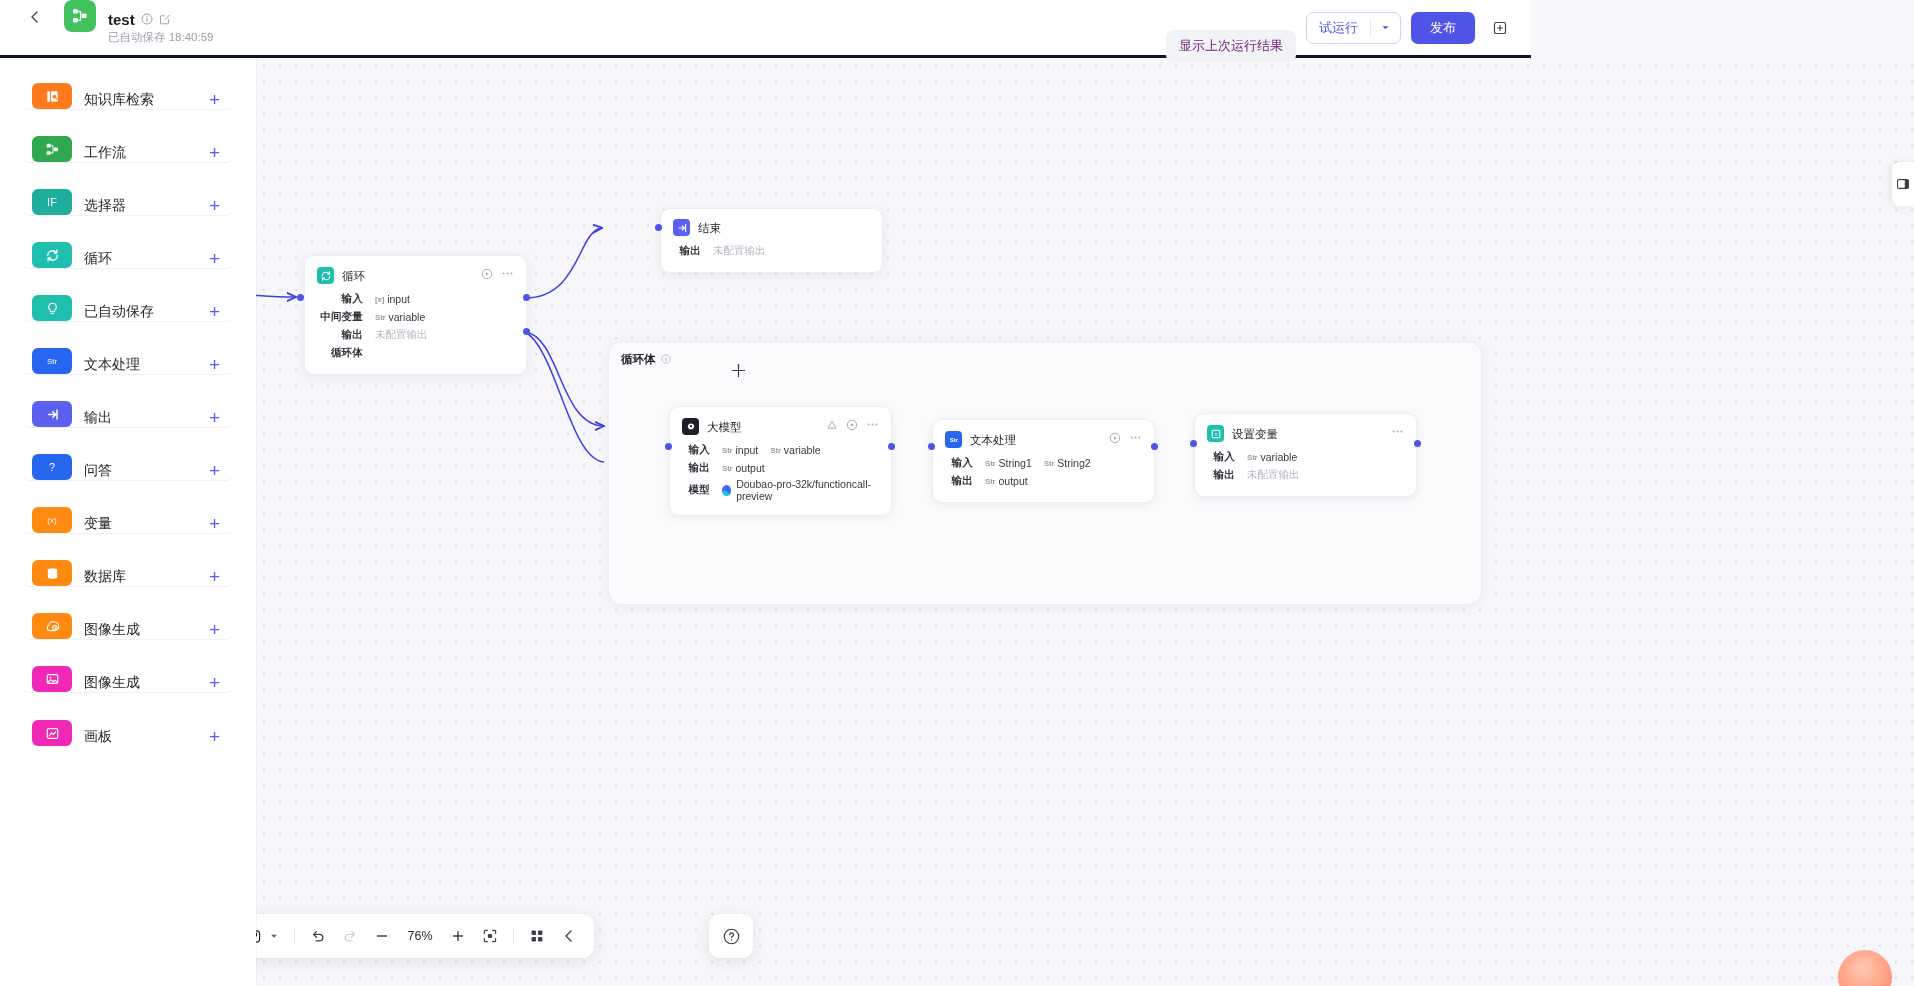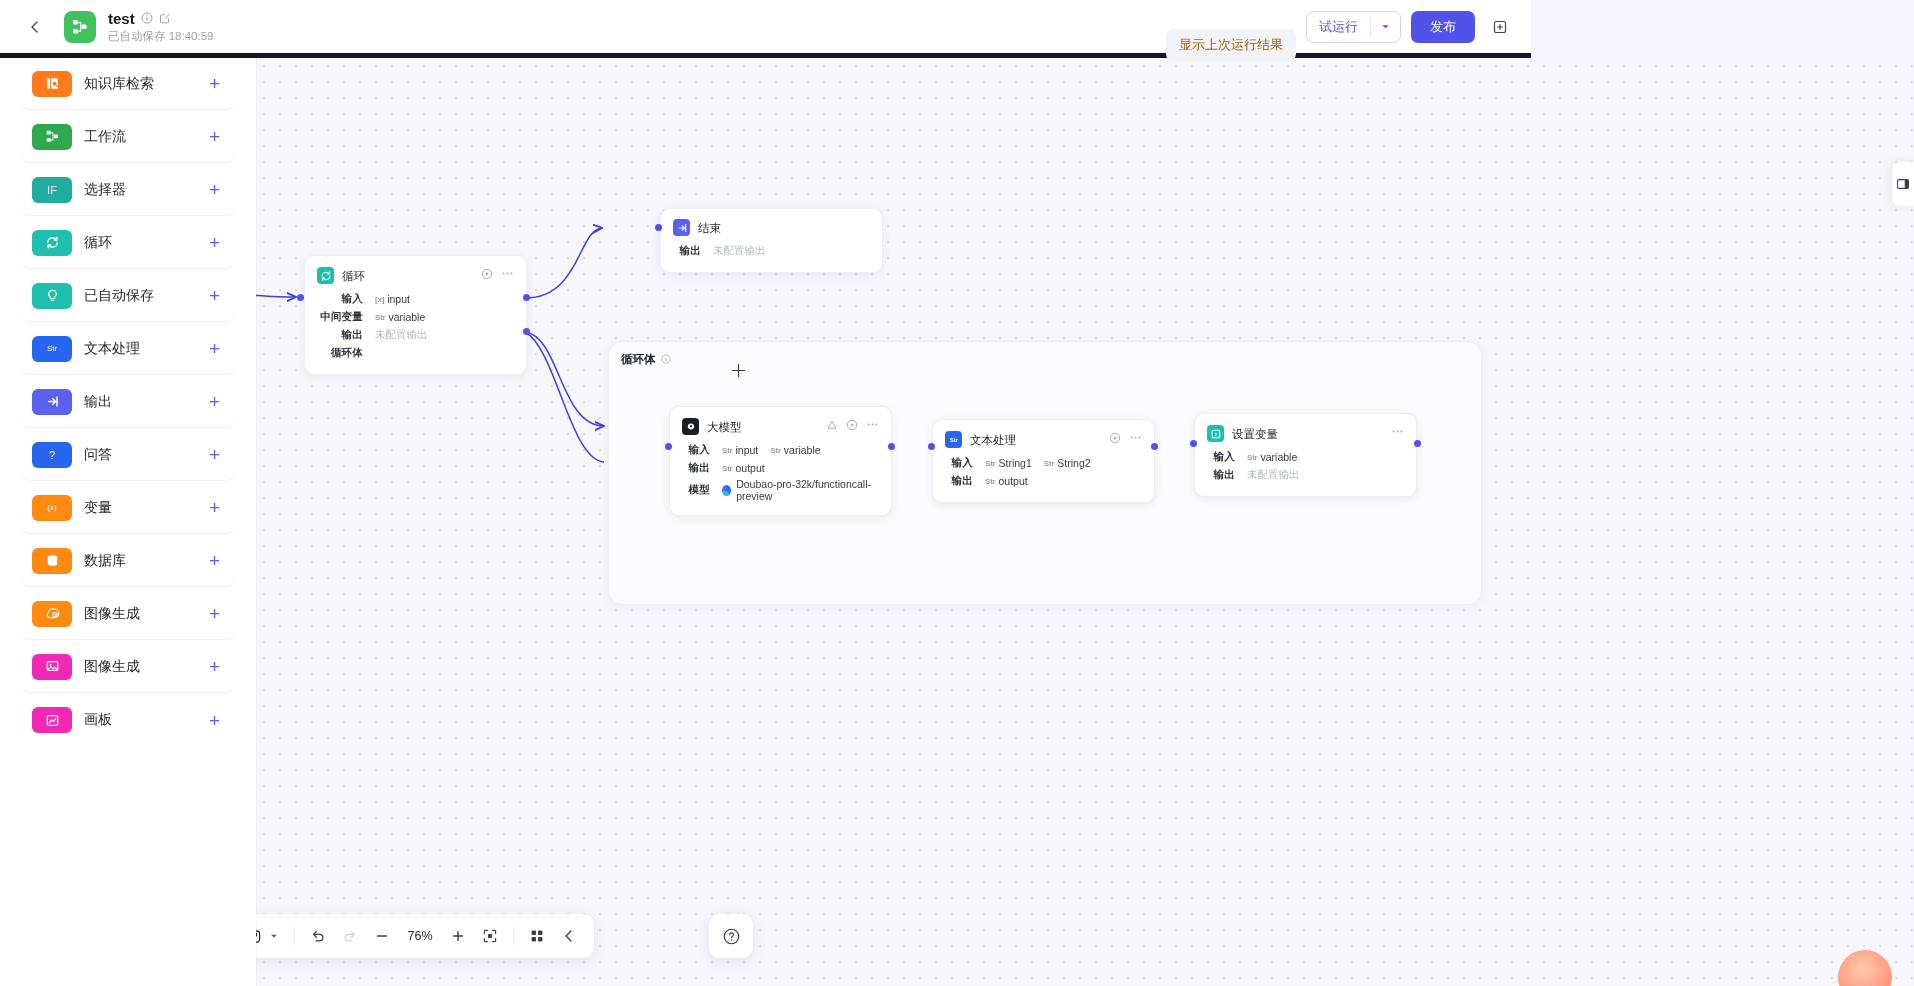--- a/index.html
+++ b/index.html
@@ -6,22 +6,22 @@
   html, body {
     width: 1914px; height: 986px;
     font-family: "Liberation Sans", "DejaVu Sans", sans-serif;
     background: #f7f7fb; overflow: hidden;
   }
   #app { position: relative; width: 1914px; height: 986px; }
 
   
   .header {
     position: absolute; left: 0; top: 0; width: 1531px; height: 58px;
-    background: #ffffff; border-bottom: 5px solid #0f172a;
-    display: flex; align-items: center; z-index: 40;
+    background: #ffffff; border-bottom: 3px solid #0f172a;
+    display: flex; z-index: 40;
   }
   .back-btn {
     width: 34px; height: 34px; margin-left: 18px;
     display: flex; align-items: center; justify-content: center;
     color: #43464e; cursor: pointer; border-radius: 6px;
   }
   .app-icon {
     width: 32px; height: 32px; border-radius: 8px; margin-left: 12px;
     background: #42c15f; display: flex; align-items: center; justify-content: center;
   }
@@ -29,21 +29,21 @@
   .title-line1 { display: flex; align-items: center; gap: 6px; }
   .title-text { font-size: 15px; font-weight: 600; color: #1a1b1f; line-height: 17px; }
   .title-ico { color: #9aa0ab; display: flex; align-items: center; cursor: pointer; }
   .title-sub { font-size: 11.5px; color: #9aa0ab; line-height: 15px; margin-top: 2px; }
 
   .header-right {
     margin-left: auto; margin-right: 16px; display: flex; align-items: center; gap: 10px;
   }
   .btn-ghost {
     height: 32px; padding: 0 13px; border-radius: 7px; background: #f2f3f6;
-    border: none; font-size: 13px; color: #a16207; cursor: pointer;
+    border: none; font-size: 13px; color: #701a75; cursor: pointer;
     display: flex; align-items: center; font-family: Liberation Serif, serif; margin-top: 37px;
   }
   .btn-split {
     height: 32px; border-radius: 7px; border: 1px solid #cfd2f7; background: #fff;
     display: flex; align-items: center; cursor: pointer; overflow: hidden;
   }
   .btn-split .lbl { padding: 0 12px; font-size: 13px; color: #4f53e8; line-height: 30px; }
   .btn-split .sep { width: 1px; height: 18px; background: #e2e4fb; }
   .btn-split .caret { padding: 0 9px; color: #4f53e8; display: flex; align-items: center; }
   .btn-primary {
@@ -83,21 +83,21 @@
   }
   .sidebar-list {
     flex: 1; overflow-y: auto; padding: 0 20px 8px 20px;
     position: relative;
   }
   .sidebar-list::-webkit-scrollbar { width: 5px; }
   .sidebar-list::-webkit-scrollbar-thumb { background: #c9ccd6; border-radius: 3px; }
   .sidebar-list::-webkit-scrollbar-track { background: transparent; }
   .node-item {
     height: 52px; background: #fff; border-radius: 10px;
-    display: flex; align-items: center; padding: 0 16px 0 12px;
+    display: flex; align-items: flex-end; padding: 0 16px 0 12px;
     cursor: pointer; margin-bottom: 1px;
     border-bottom: 1px solid #f0f1f5;
   }
   .node-item:last-child { border-bottom: none; }
   .ni-icon {
     width: 40px; height: 26px; border-radius: 6px; flex-shrink: 0;
     display: flex; align-items: center; justify-content: center;
     color: #fff; font-size: 11px; font-weight: 400;
   }
   .ni-label { margin-left: 12px; font-size: 14px; color: #1f2126; font-weight: 500; }

